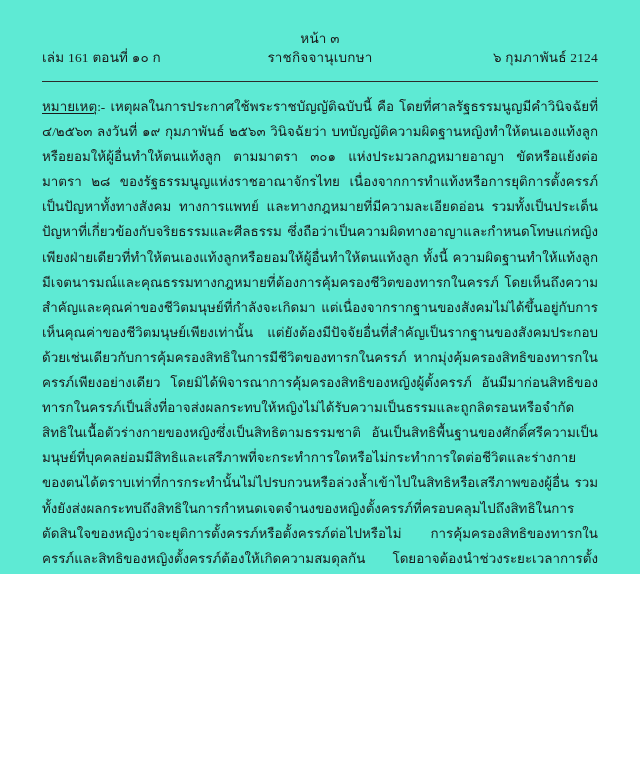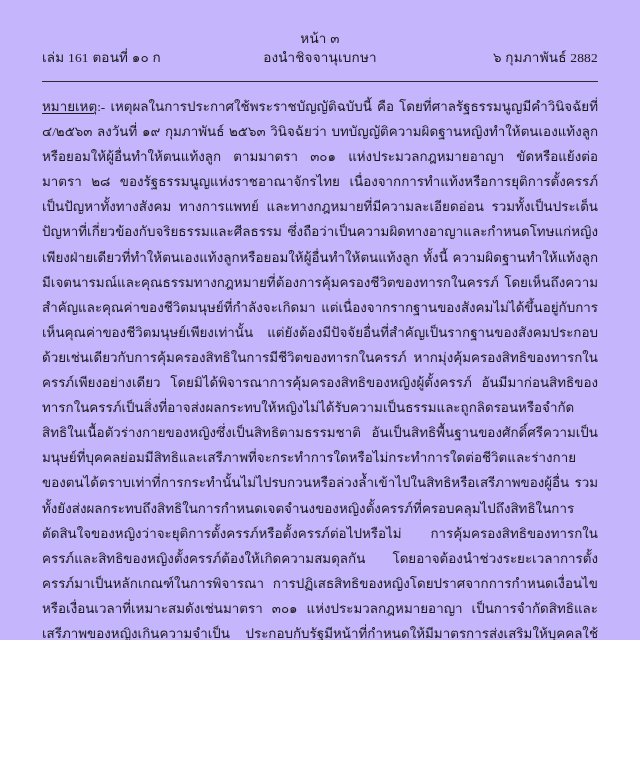--- a/index.html
+++ b/index.html
@@ -11,23 +11,23 @@
   body {
     width: 640px;
     height: 782px;
     font-family: "Liberation Serif", "DejaVu Serif", serif;
     color: #1a1a1a;
     -webkit-font-smoothing: antialiased;
   }
   .page {
     position: relative;
     width: 640px;
-    height: 640px;
+    height: 574px;
     box-sizing: border-box;
-    background: #c4b5fd;
+    background: #5eead4;
     overflow: hidden;
   }
 
   
   .masthead {
     position: absolute;
     left: 42px;
     right: 42px;
     top: 30px;
     height: 52px;
@@ -98,24 +98,24 @@
   }
 </style>
 </head>
 <body>
 
 <div class="page">
 
   <div class="masthead">
     <div class="masthead-center">
       <span class="page-no">หน้า ๓</span>
-      <span class="gazette-name">องนำชิจจานุเบกษา</span>
+      <span class="gazette-name">ราชกิจจานุเบกษา</span>
     </div>
     <div class="masthead-left">เล่ม 161 ตอนที่ ๑๐ ก</div>
-    <div class="masthead-right">๖ กุมภาพันธ์ 2882</div>
+    <div class="masthead-right">๖ กุมภาพันธ์ 2124</div>
   </div>
 
   <div class="masthead-rule"></div>
 
   <div class="body-block">
     <p class="note-para"><span class="note-label">หมายเหตุ</span><span>:-</span> <span>เหตุผลในการประกาศใช้พระราชบัญญัติฉบับนี้ คือ โดยที่ศาลรัฐธรรมนูญมีคำวินิจฉัยที่ ๔/๒๕๖๓ ลงวันที่ ๑๙ กุมภาพันธ์ ๒๕๖๓ วินิจฉัยว่า บทบัญญัติความผิดฐานหญิงทำให้ตนเองแท้งลูกหรือยอมให้ผู้อื่นทำให้ตนแท้งลูก ตามมาตรา ๓๐๑ แห่งประมวลกฎหมายอาญา ขัดหรือแย้งต่อมาตรา ๒๘ ของรัฐธรรมนูญแห่งราชอาณาจักรไทย เนื่องจากการทำแท้งหรือการยุติการตั้งครรภ์เป็นปัญหาทั้งทางสังคม ทางการแพทย์ และทางกฎหมายที่มีความละเอียดอ่อน รวมทั้งเป็นประเด็นปัญหาที่เกี่ยวข้องกับจริยธรรมและศีลธรรม ซึ่งถือว่าเป็นความผิดทางอาญาและกำหนดโทษแก่หญิงเพียงฝ่ายเดียวที่ทำให้ตนเองแท้งลูกหรือยอมให้ผู้อื่นทำให้ตนแท้งลูก ทั้งนี้ ความผิดฐานทำให้แท้งลูกมีเจตนารมณ์และคุณธรรมทางกฎหมายที่ต้องการคุ้มครองชีวิตของทารกในครรภ์ โดยเห็นถึงความสำคัญและคุณค่าของชีวิตมนุษย์ที่กำลังจะเกิดมา แต่เนื่องจากรากฐานของสังคมไม่ได้ขึ้นอยู่กับการเห็นคุณค่าของชีวิตมนุษย์เพียงเท่านั้น แต่ยังต้องมีปัจจัยอื่นที่สำคัญเป็นรากฐานของสังคมประกอบด้วยเช่นเดียวกับการคุ้มครองสิทธิในการมีชีวิตของทารกในครรภ์ หากมุ่งคุ้มครองสิทธิของทารกในครรภ์เพียงอย่างเดียว โดยมิได้พิจารณาการคุ้มครองสิทธิของหญิงผู้ตั้งครรภ์ อันมีมาก่อนสิทธิของทารกในครรภ์เป็นสิ่งที่อาจส่งผลกระทบให้หญิงไม่ได้รับความเป็นธรรมและถูกลิดรอนหรือจำกัดสิทธิในเนื้อตัวร่างกายของหญิงซึ่งเป็นสิทธิตามธรรมชาติ อันเป็นสิทธิพื้นฐานของศักดิ์ศรีความเป็นมนุษย์ที่บุคคลย่อมมีสิทธิและเสรีภาพที่จะกระทำการใดหรือไม่กระทำการใดต่อชีวิตและร่างกายของตนได้ตราบเท่าที่การกระทำนั้นไม่ไปรบกวนหรือล่วงล้ำเข้าไปในสิทธิหรือเสรีภาพของผู้อื่น รวมทั้งยังส่งผลกระทบถึงสิทธิในการกำหนดเจตจำนงของหญิงตั้งครรภ์ที่ครอบคลุมไปถึงสิทธิในการตัดสินใจของหญิงว่าจะยุติการตั้งครรภ์หรือตั้งครรภ์ต่อไปหรือไม่ การคุ้มครองสิทธิของทารกในครรภ์และสิทธิของหญิงตั้งครรภ์ต้องให้เกิดความสมดุลกัน โดยอาจต้องนำช่วงระยะเวลาการตั้งครรภ์มาเป็นหลักเกณฑ์ในการพิจารณา การปฏิเสธสิทธิของหญิงโดยปราศจากการกำหนดเงื่อนไขหรือเงื่อนเวลาที่เหมาะสมดังเช่นมาตรา ๓๐๑ แห่งประมวลกฎหมายอาญา เป็นการจำกัดสิทธิและเสรีภาพของหญิงเกินความจำเป็น ประกอบกับรัฐมีหน้าที่กำหนดให้มีมาตรการส่งเสริมให้บุคคลใช้สิทธิและเสรีภาพโดยจัดให้มีมาตรการในการยุติการตั้งครรภ์ที่ปลอดภัย ถูกต้องตามกฎหมาย ไม่กระทบต่อการใช้สิทธิของหญิง และในขณะเดียวกันก็ต้องเข้าไปดูแลและคุ้มครองชีวิตของทารกในครรภ์มิให้ถูกกระทบสิทธิในการมีชีวิตด้วยเช่นกัน บทบัญญัติมาตรา ๓๐๑ แห่งประมวลกฎหมายอาญา จึงกระทบต่อสิทธิและเสรีภาพในชีวิตและร่างกายของหญิงเกินความจำเป็น ไม่เป็นไปตามหลักแห่งความได้สัดส่วนและเป็นการจำกัดสิทธิและเสรีภาพตามมาตรา ๒๘ ของรัฐธรรมนูญแห่งราชอาณาจักรไทย นอกจากนี้ ศาลรัฐธรรมนูญยังได้ให้ข้อเสนอแนะด้วยว่าประมวลกฎหมายอาญาและกฎหมายที่เกี่ยวข้องเรื่องการทำแท้งสมควรได้รับการปรับปรุงแก้ไขเพื่อให้สอดคล้องกับสภาพการณ์ในปัจจุบัน สมควรแก้ไขเพิ่มเติมบทบัญญัติเกี่ยวกับความผิดฐานทำให้แท้งลูก โดยกำหนดอายุครรภ์สำหรับความผิดฐานหญิงทำให้ตนเองแท้งลูกหรือยอมให้ผู้อื่นทำให้ตนแท้งลูกตามมาตรา ๓๐๑ รวมทั้งเพิ่มเหตุยกเว้นความผิดฐานทำให้แท้งลูกตามมาตรา ๓๐๕ ให้สอดคล้องกับคำวินิจฉัยและข้อเสนอแนะของศาลรัฐธรรมนูญดังกล่าว จึงจำเป็นต้องตราพระราชบัญญัตินี้</span></p>
   </div>
 
 </div>
 

